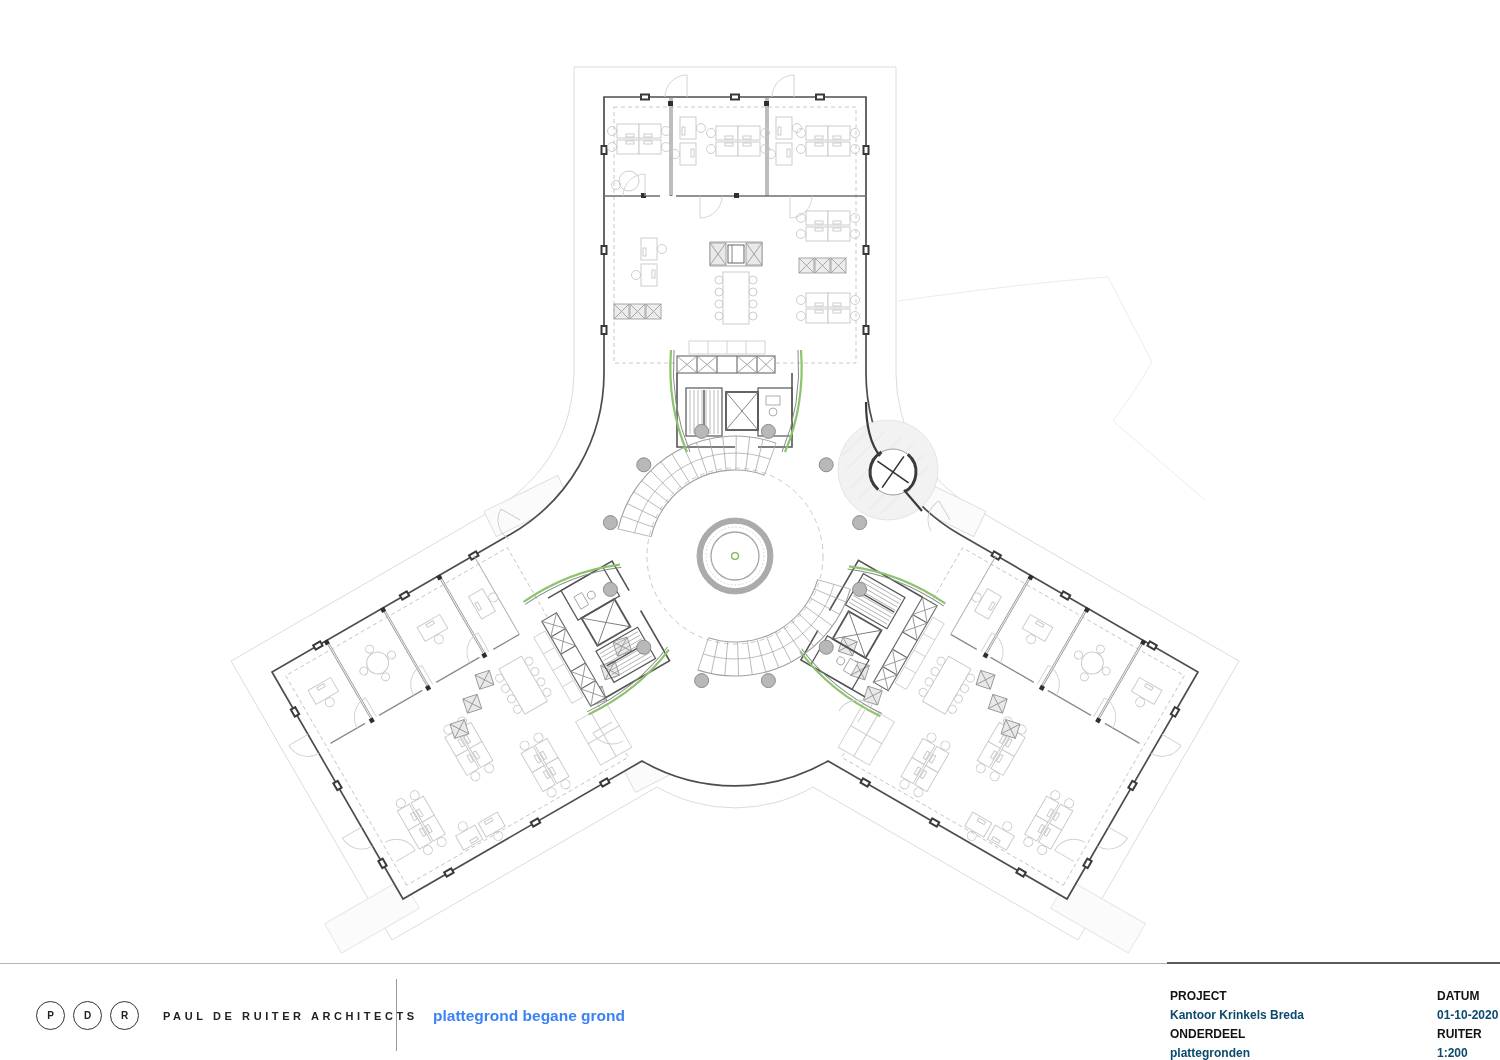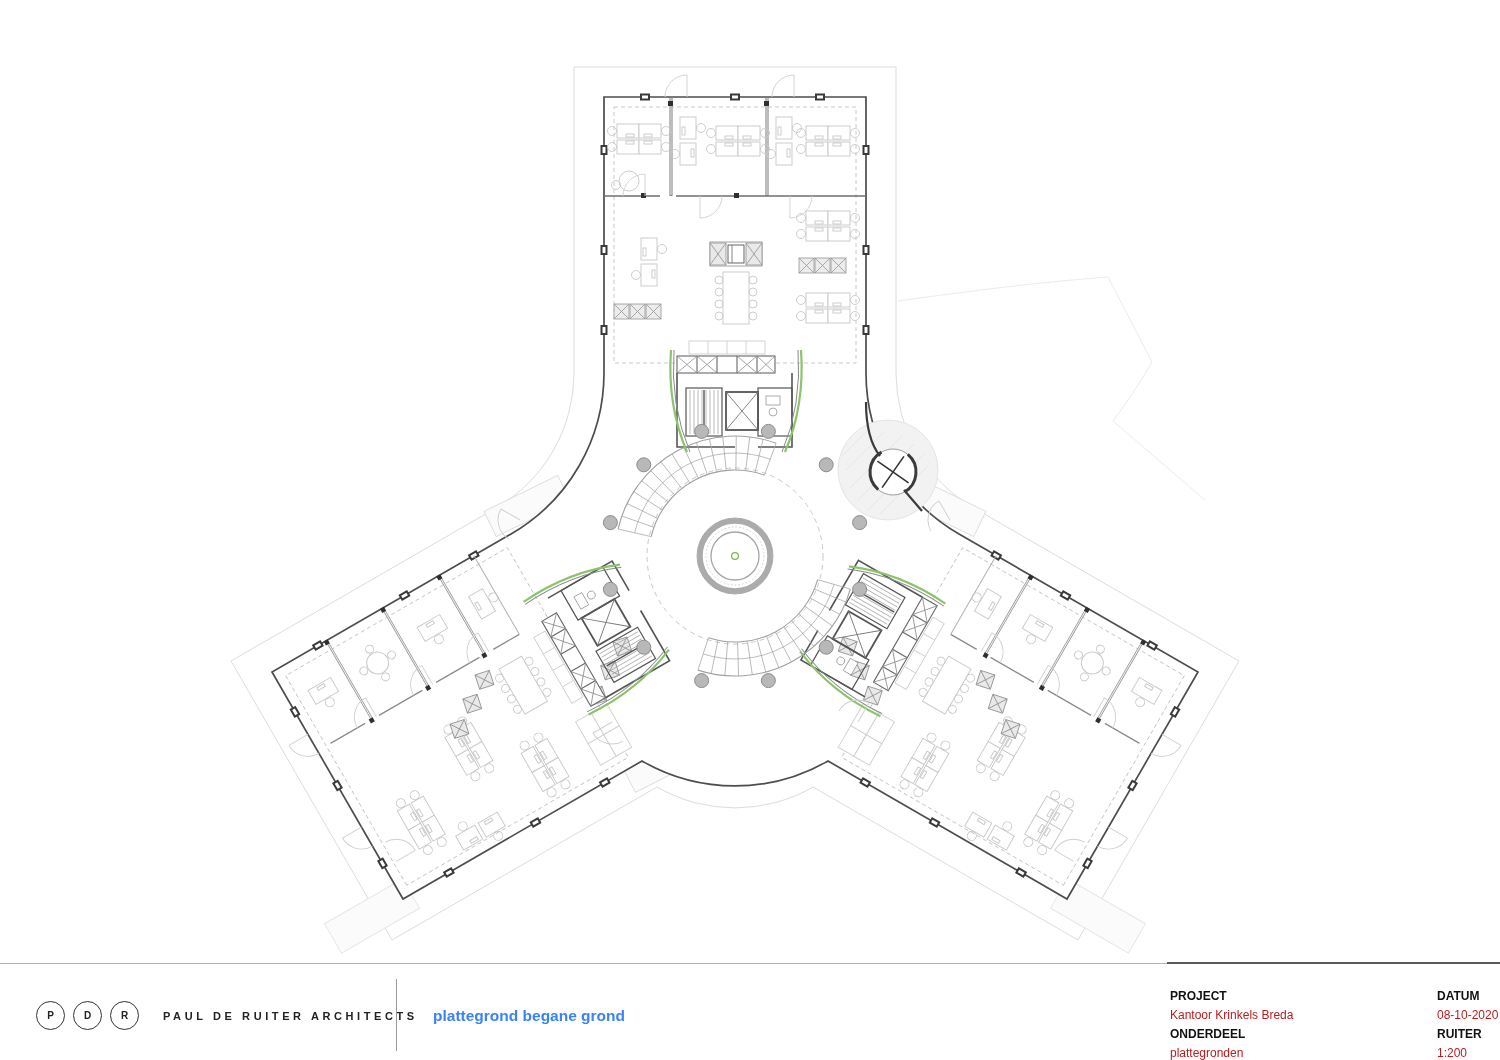--- a/index.html
+++ b/index.html
@@ -11,21 +11,21 @@
   .rule-dark{position:absolute;left:1167px;top:-2px;width:333px;height:2px;background:#5a5a5a;}
   .logo{position:absolute;left:36px;top:37px;display:flex;align-items:center;}
   .lcirc{width:27px;height:27px;border:1.7px solid #333;border-radius:50%;
          display:flex;align-items:center;justify-content:center;
          font-size:10px;font-weight:bold;color:#222;margin-right:8px;}
   .brand{font-size:11px;font-weight:bold;letter-spacing:3.6px;color:#222;margin-left:16px;white-space:nowrap;}
   .divider{position:absolute;left:396px;top:15px;width:1px;height:72px;background:#9a9a9a;}
   .sheet-title{position:absolute;left:433px;top:43px;font-size:15.5px;font-weight:bold;color:#3b82f6;}
   .tb{position:absolute;top:11px;font-size:12px;line-height:19px;margin-top:12px;}
   .tb .lab{font-weight:bold;color:#111;}
-  .tb .val{color:#b91c1c;}
+  .tb .val{color:#0c4a6e;font-weight:bold;}
   .tb-c1{left:1170px;}
   .tb-c2{left:1437px;}
 </style>
 </head>
 <body>
 
 <div class="stage">
 
 <svg width="1500" height="963" viewBox="0 0 1500 963">
 <defs>
@@ -437,19 +437,19 @@
   <div class="divider"></div>
   <div class="sheet-title">plattegrond begane grond</div>
   <div class="tb tb-c1">
     <div class="lab">PROJECT</div>
     <div class="val">Kantoor Krinkels Breda</div>
     <div class="lab">ONDERDEEL</div>
     <div class="val">plattegronden</div>
   </div>
   <div class="tb tb-c2">
     <div class="lab">DATUM</div>
-    <div class="val">08-10-2020</div>
+    <div class="val">01-10-2020</div>
     <div class="lab">RUITER</div>
     <div class="val">1:200</div>
   </div>
 </div>
 
 </div>
 
 </body></html>

